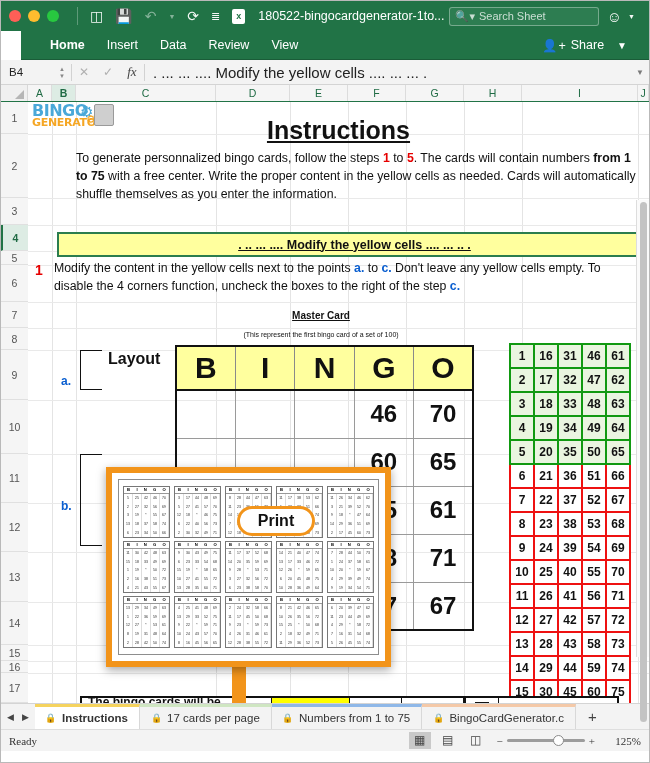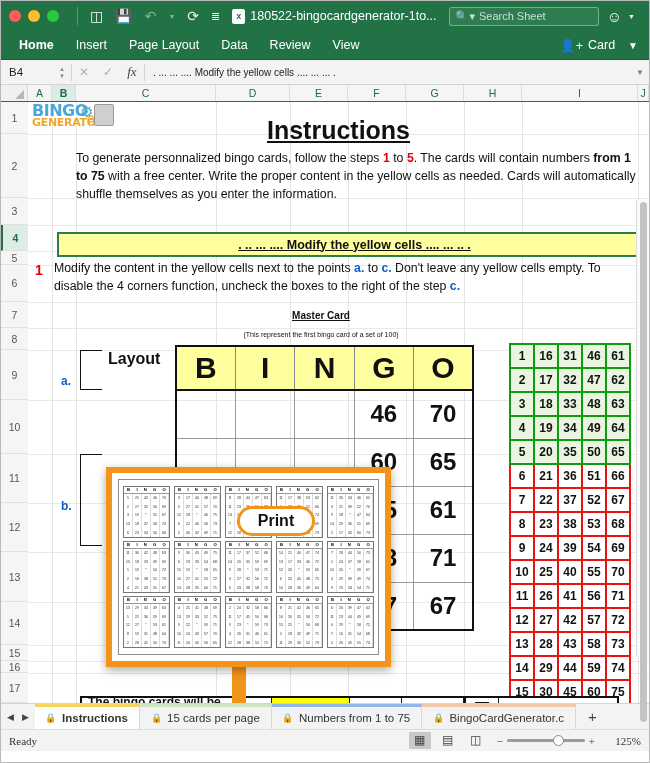--- a/index.html
+++ b/index.html
@@ -34,21 +34,21 @@
   .tb-sep { width: 1px; height: 18px; background: rgba(255,255,255,.28); margin: 0 6px; }
   .tb-ico {
     color: #fff; opacity: .95;
     font-size: 14px; line-height: 1;
     margin: 0 6px;
     display: inline-flex; align-items: center;
   }
   .tb-ico.dim { opacity: .45; }
   .doc-title {
     color: #fff; font-size: 12.5px; font-weight: 400;
-    margin-left: 0; white-space: nowrap;
+    margin-left: 8px; white-space: nowrap;
   }
   .xl-badge {
     width: 13px; height: 15px; background: #fff; color: #217346;
     font-size: 9px; font-weight: bold; border-radius: 2px;
     display: inline-flex; align-items: center; justify-content: center;
     margin-right: 5px; margin-left: 6px;
   }
   .searchbox {
     margin-left: auto; margin-right: 6px;
     width: 150px; height: 19px;
@@ -65,22 +65,23 @@
     color: #fff; font-size: 15px; margin-left: 2px;
     display: inline-flex; align-items: center;
   }
 
   
   .ribbon {
     height: 29px;
     background: #217346;
     display: flex;
     align-items: center;
-    padding: 0 7px;
+    padding: 0 18px;
     border-bottom: 1px solid #1a5c38;
+    margin-left: 20px;
   }
   .rtab {
     color: #fff; font-size: 12.5px;
     padding: 0 11px; line-height: 29px;
     white-space: nowrap;
   }
   .rtab.active { font-weight: bold; }
   .share {
     margin-left: auto; color: #fff; font-size: 12.5px;
     display: flex; align-items: center; gap: 5px; padding-right: 4px;
@@ -96,21 +97,21 @@
   }
   .namebox {
     width: 58px; padding-left: 8px;
     font-size: 11.5px; color: #222;
   }
   .spin { display: flex; flex-direction: column; gap: 1px; color: #888; font-size: 6px; margin-right: 6px;}
   .fb-sep { width: 1px; height: 17px; background: #d2d2d2; }
   .fb-ico { width: 24px; text-align: center; color: #b0b0b0; font-size: 12px; }
   .fb-ico.fx { color: #444; font-style: italic; font-family: "Liberation Serif", serif; font-size: 13px;}
   .fb-content {
-    flex: 1; padding-left: 8px; color: #222; font-size: 10px;
+    flex: 1; padding-left: 8px; color: #222; font-size: 15px;
     white-space: nowrap; overflow: hidden;
   }
   .fb-caret { width: 18px; text-align: center; color: #7a7a7a; font-size: 8px; }
 
   
   .colhead {
     height: 17px; display: flex;
     background: #f5f5f5;
     border-bottom: 1px solid #217346;
     font-size: 10.5px; color: #1f6b44;
@@ -377,27 +378,26 @@
       <span class="mag">🔍▾</span>
       <span>Search Sheet</span>
     </div>
     <span class="smiley">☺</span>
     <span class="tb-ico" style="font-size:7px">▼</span>
   </div>
 
   <div class="ribbon">
     <div class="rtab active">Home</div>
     <div class="rtab">Insert</div>
-    <div class="rtab">Page Layout</div>
     <div class="rtab">Data</div>
     <div class="rtab">Review</div>
     <div class="rtab">View</div>
     <div class="share">
       <span>👤+</span>
-      <span>Card</span>
+      <span>Share</span>
       <span class="chev">▼</span>
     </div>
   </div>
 
   <div class="formulabar">
     <div class="namebox">B4</div>
     <div class="spin">
         <span>▲</span>
         <span>▼</span>
       </div>
@@ -1234,21 +1234,21 @@
     <div class="navarrows">
       <span>◀</span>
       <span>▶</span>
     </div>
     <div class="stab active">
       <span class="lock">🔒</span>
       <span>Instructions</span>
     </div>
     <div class="stab t2">
       <span class="lock">🔒</span>
-      <span>15 cards per page</span>
+      <span>17 cards per page</span>
     </div>
     <div class="stab t3">
       <span class="lock">🔒</span>
       <span>Numbers from 1 to 75</span>
     </div>
     <div class="stab t4">
       <span class="lock">🔒</span>
       <span>BingoCardGenerator.c</span>
     </div>
     <div class="addtab">+</div>

